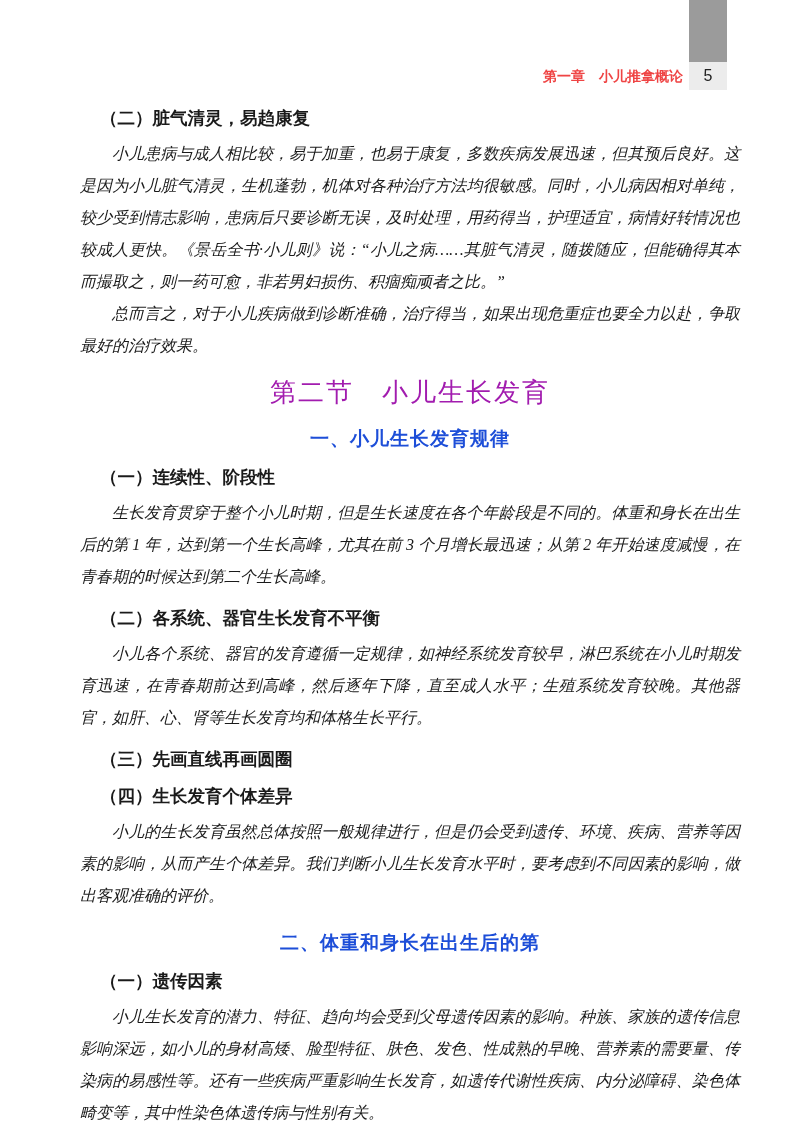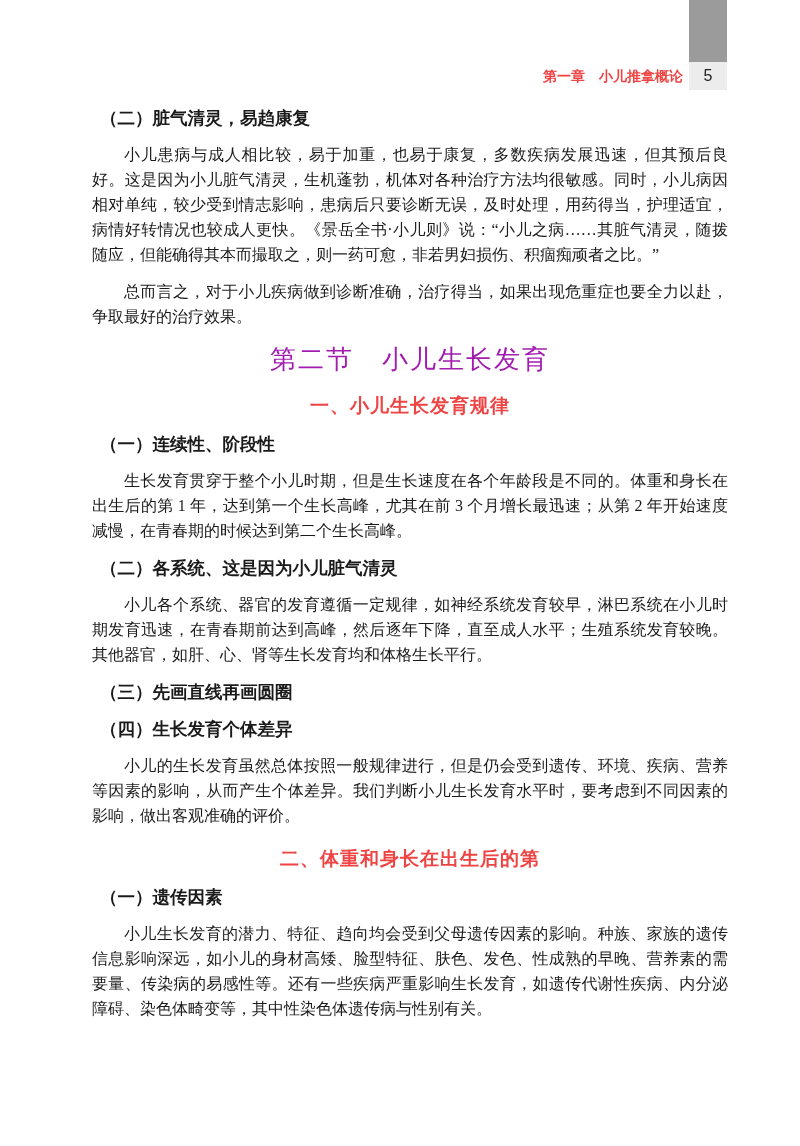--- a/index.html
+++ b/index.html
@@ -55,44 +55,45 @@
   .h-sub {
     font-family: "Liberation Serif", serif;
     font-size: 17.5px;
     font-weight: bold;
     line-height: 24px;
     margin: 13px 0 8px 20px;
   }
   .h-sub.first { margin-top: 16px; }
   p.body-p {
     font-size: 16px;
-    line-height: 25px;
+    line-height: 32px;
     text-align: justify;
     text-indent: 2em;
-    margin: 12px;
+    margin: 0;
+    font-style: italic;
   }
   .section-title {
     font-family: "Liberation Sans", sans-serif;
     font-weight: normal;
     font-size: 26px;
     line-height: 32px;
     text-align: center;
     letter-spacing: 2px;
     margin: 14px 0 0 0;
     color: #a21caf;
   }
   .sub-title {
     font-family: "Liberation Sans", sans-serif;
     font-weight: bold;
     font-size: 19px;
     line-height: 26px;
     text-align: center;
     letter-spacing: 1px;
     margin: 18px 0 0 0;
-    color: #ef4444;
+    color: #1d4ed8;
   }
 </style>
 </head>
 <body>
 
 <div class="page">
 
   <div class="corner-tab">
     <div class="tab-dark"></div>
     <div class="tab-num">5</div>
@@ -106,21 +107,21 @@
     <p class="body-p">小儿患病与成人相比较，易于加重，也易于康复，多数疾病发展迅速，但其预后良好。这是因为小儿脏气清灵，生机蓬勃，机体对各种治疗方法均很敏感。同时，小儿病因相对单纯，较少受到情志影响，患病后只要诊断无误，及时处理，用药得当，护理适宜，病情好转情况也较成人更快。《景岳全书·小儿则》说：“小儿之病……其脏气清灵，随拨随应，但能确得其本而撮取之，则一药可愈，非若男妇损伤、积痼痴顽者之比。”</p>
     <p class="body-p">总而言之，对于小儿疾病做到诊断准确，治疗得当，如果出现危重症也要全力以赴，争取最好的治疗效果。</p>
 
     <div class="section-title">第二节　小儿生长发育</div>
 
     <div class="sub-title">一、小儿生长发育规律</div>
 
     <div class="h-sub">（一）连续性、阶段性</div>
     <p class="body-p">生长发育贯穿于整个小儿时期，但是生长速度在各个年龄段是不同的。体重和身长在出生后的第 1 年，达到第一个生长高峰，尤其在前 3 个月增长最迅速；从第 2 年开始速度减慢，在青春期的时候达到第二个生长高峰。</p>
 
-    <div class="h-sub">（二）各系统、这是因为小儿脏气清灵</div>
+    <div class="h-sub">（二）各系统、器官生长发育不平衡</div>
     <p class="body-p">小儿各个系统、器官的发育遵循一定规律，如神经系统发育较早，淋巴系统在小儿时期发育迅速，在青春期前达到高峰，然后逐年下降，直至成人水平；生殖系统发育较晚。其他器官，如肝、心、肾等生长发育均和体格生长平行。</p>
 
     <div class="h-sub">（三）先画直线再画圆圈</div>
 
     <div class="h-sub">（四）生长发育个体差异</div>
     <p class="body-p">小儿的生长发育虽然总体按照一般规律进行，但是仍会受到遗传、环境、疾病、营养等因素的影响，从而产生个体差异。我们判断小儿生长发育水平时，要考虑到不同因素的影响，做出客观准确的评价。</p>
 
     <div class="sub-title">二、体重和身长在出生后的第</div>
 
     <div class="h-sub">（一）遗传因素</div>

